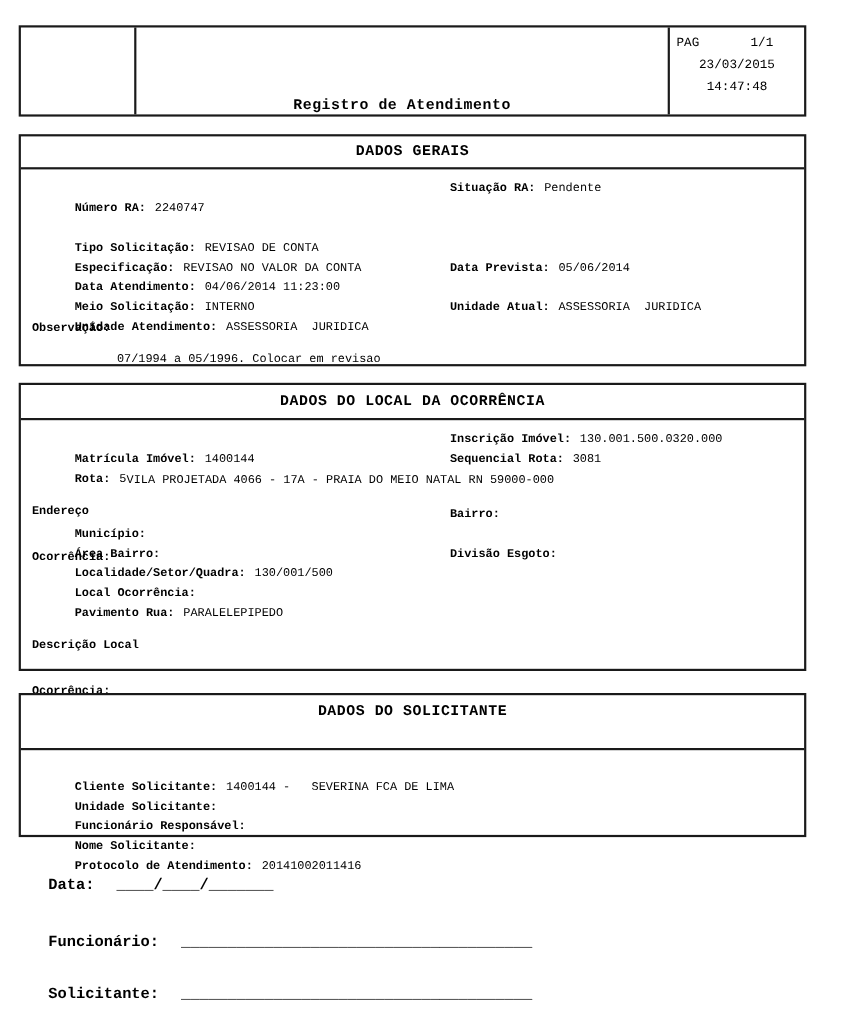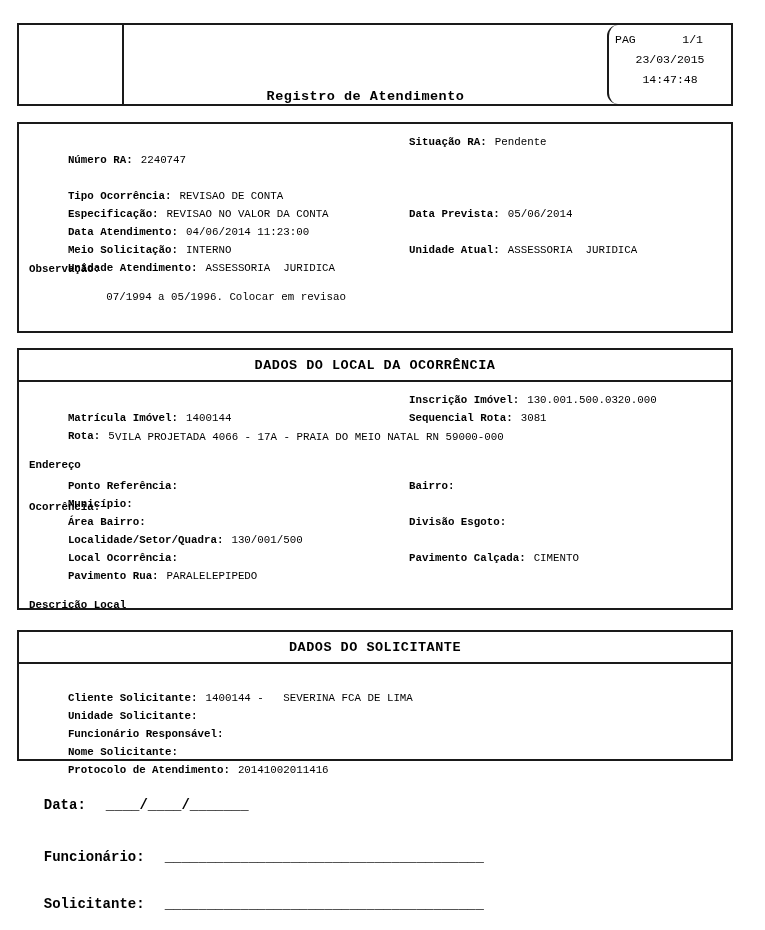--- a/index.html
+++ b/index.html
@@ -11,41 +11,41 @@
   }
 
   
   .header-table {
     position:absolute; left:17px; top:23px; width:716px; height:83px;
     border:2px solid #1a1a1a; display:flex; background:#fff;
   }
   .hcell-left  { width:105px; border-right:2px solid #1a1a1a; }
   .hcell-center{ flex:1; display:flex; align-items:flex-end; justify-content:center; }
   .doc-title   { font-weight:bold; font-size:13.5px; letter-spacing:.5px; white-space:pre; }
-  .hcell-right { width:124px; border-left:2px solid #1a1a1a; font-size:11.5px; padding-top:5px;border-radius:11px; }
+  .hcell-right { width:124px; border-left:2px solid #1a1a1a; font-size:11.5px; padding-top:5px; }
   .hr-line { height:20px; line-height:20px; white-space:pre; }
   .hr-line.pag { display:flex; justify-content:space-between; padding:0 28px 0 6px; }
   .hr-line.ctr { text-align:center; }
 
   
   .section {
     position:absolute; left:17px; width:716px;
     border:2px solid #1a1a1a; background:#fff;
   }
   #sec-gerais      { top:122px; height:211px; }
   #sec-local       { top:348px; height:262px; }
   #sec-solicitante { top:630px; height:131px; }
 
   .sec-title {
     border-bottom:2px solid #1a1a1a; text-align:center;
     font-weight:bold; font-size:13.5px; letter-spacing:.5px; white-space:pre;
   }
   #sec-gerais .sec-title      { height:30px; line-height:30px; }
   #sec-local .sec-title       { height:32px; line-height:32px; }
-  #sec-solicitante .sec-title { height:32px; line-height:32px; }
+  #sec-solicitante .sec-title { height:50px; line-height:32px; }
 
   .sec-body { font-size:10.8px; }
   #sec-gerais .sec-body      { padding-top:9px; }
   #sec-local .sec-body       { padding-top:9px; }
   #sec-solicitante .sec-body { padding-top:7px; }
 
   .row { position:relative; height:18px; line-height:18px; padding-left:10px; white-space:pre; }
   .row.blank { height:18px; }
   .lbl { font-weight:bold; white-space:pre; }
   .val { white-space:pre; margin-left:8px; }
@@ -82,28 +82,29 @@
     <div class="hr-line pag">
       <span>PAG</span>
       <span>1/1</span>
     </div>
     <div class="hr-line ctr">23/03/2015</div>
     <div class="hr-line ctr">14:47:48</div>
   </div>
 </div>
 
 <div class="section" id="sec-gerais">
+  <div class="sec-title">DADOS GERAIS</div>
   <div class="sec-body">
     <div class="row">
       <span class="lbl">Número RA:</span><span class="val">2240747</span>
       <span class="rcol"><span class="lbl">Situação RA:</span><span class="val">Pendente</span></span>
     </div>
     <div class="row blank"></div>
     <div class="row">
-      <span class="lbl">Tipo Ocorrência:</span><span class="val">REVISAO DE CONTA</span>
+      <span class="lbl">Tipo Solicitação:</span><span class="val">REVISAO DE CONTA</span>
     </div>
     <div class="row">
       <span class="lbl">Especificação:</span><span class="val">REVISAO NO VALOR DA CONTA</span>
     </div>
     <div class="row">
       <span class="lbl">Data Atendimento:</span><span class="val">04/06/2014 11:23:00</span>
       <span class="rcol"><span class="lbl">Data Prevista:</span><span class="val">05/06/2014</span></span>
     </div>
     <div class="row">
       <span class="lbl">Meio Solicitação:</span><span class="val">INTERNO</span>
@@ -131,39 +132,35 @@
     <div class="row">
       <span class="lbl">Rota:</span><span class="val">5</span>
       <span class="rcol"><span class="lbl">Sequencial Rota:</span><span class="val">3081</span></span>
     </div>
     <div class="row multi">
       <span class="lbl2">Endereço</span>
       <span class="lbl2">Ocorrência:</span>
       <span class="val-abs">VILA PROJETADA 4066 - 17A - PRAIA DO MEIO NATAL RN 59000-000</span>
     </div>
     <div class="row">
-      <span class="lbl">Ponto Referência:</span><span class="val"></span>
-    </div>
-    <div class="row">
       <span class="lbl">Município:</span><span class="val"></span>
       <span class="rcol"><span class="lbl">Bairro:</span><span class="val"></span></span>
     </div>
     <div class="row">
       <span class="lbl">Área Bairro:</span><span class="val"></span>
     </div>
     <div class="row">
       <span class="lbl">Localidade/Setor/Quadra:</span><span class="val">130/001/500</span>
       <span class="rcol"><span class="lbl">Divisão Esgoto:</span><span class="val"></span></span>
     </div>
     <div class="row">
       <span class="lbl">Local Ocorrência:</span><span class="val"></span>
     </div>
     <div class="row">
       <span class="lbl">Pavimento Rua:</span><span class="val">PARALELEPIPEDO</span>
-      <span class="rcol"><span class="lbl">Pavimento Calçada:</span><span class="val">CIMENTO</span></span>
     </div>
     <div class="row multi">
       <span class="lbl2">Descrição Local</span>
       <span class="lbl2">Ocorrência:</span>
       <span class="val-abs"></span>
     </div>
   </div>
 </div>
 
 <div class="section" id="sec-solicitante">

